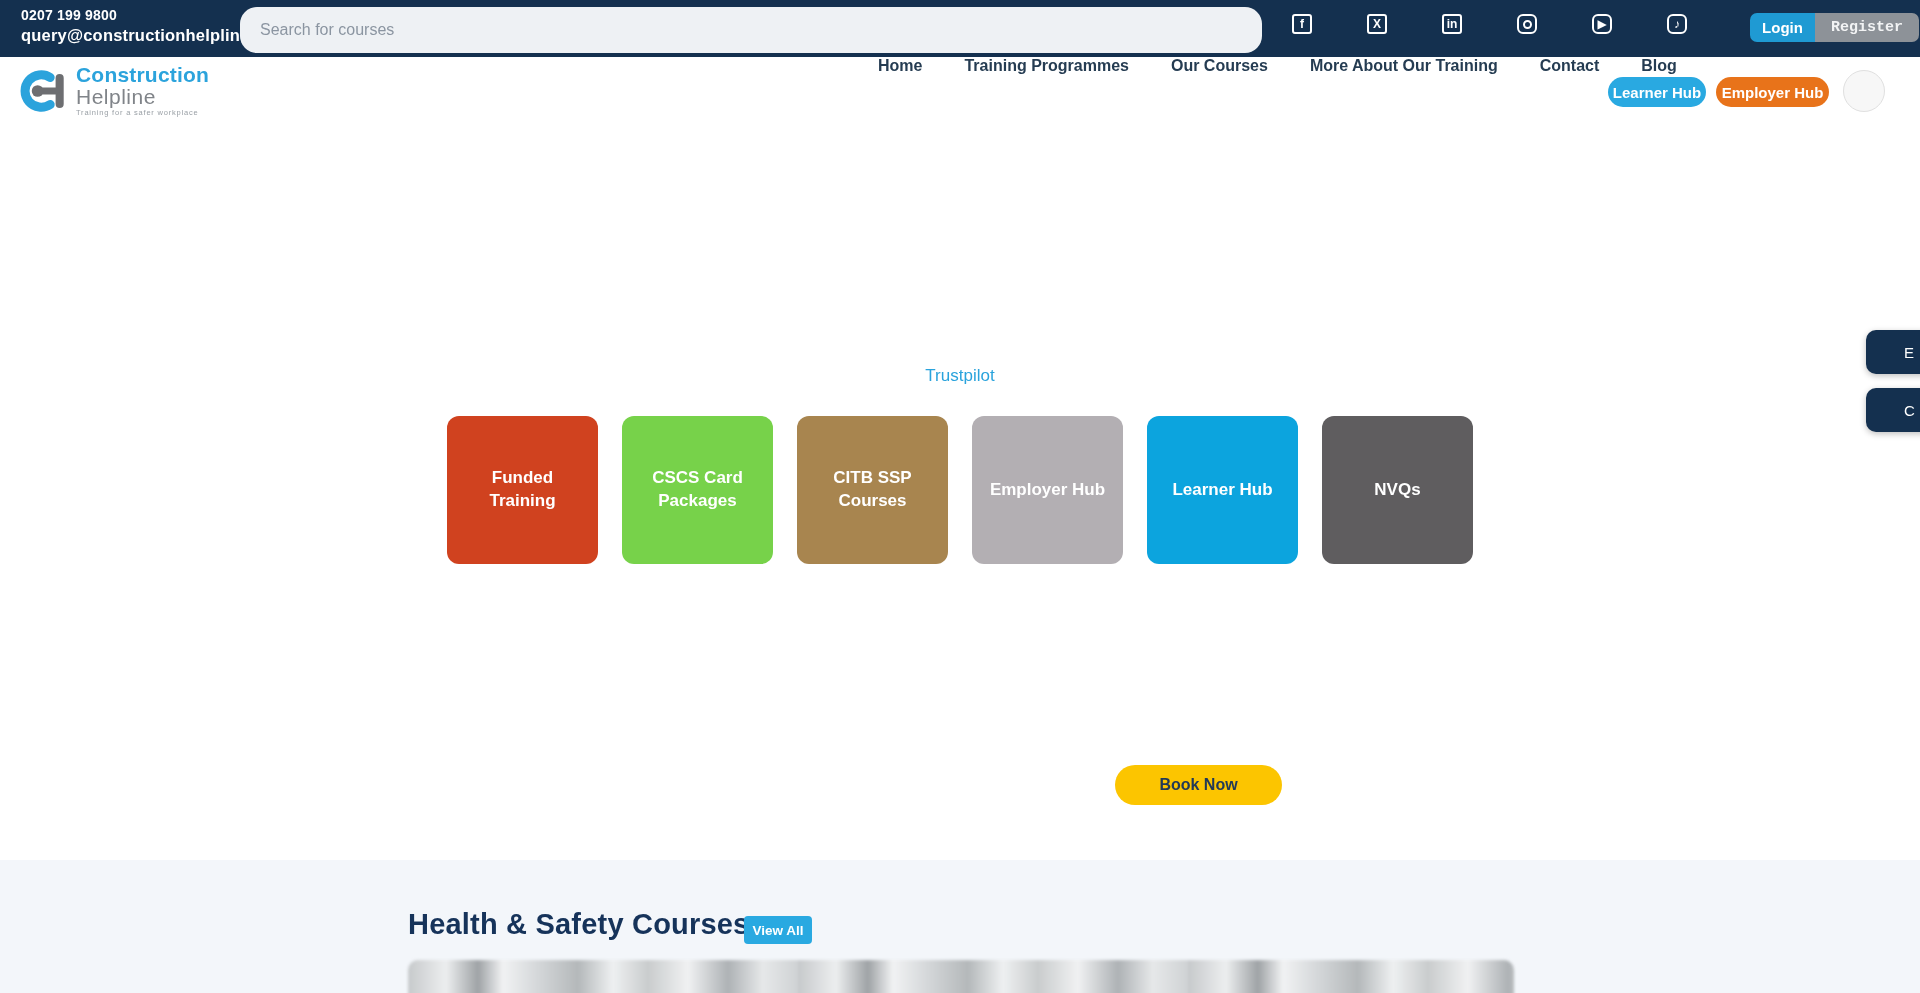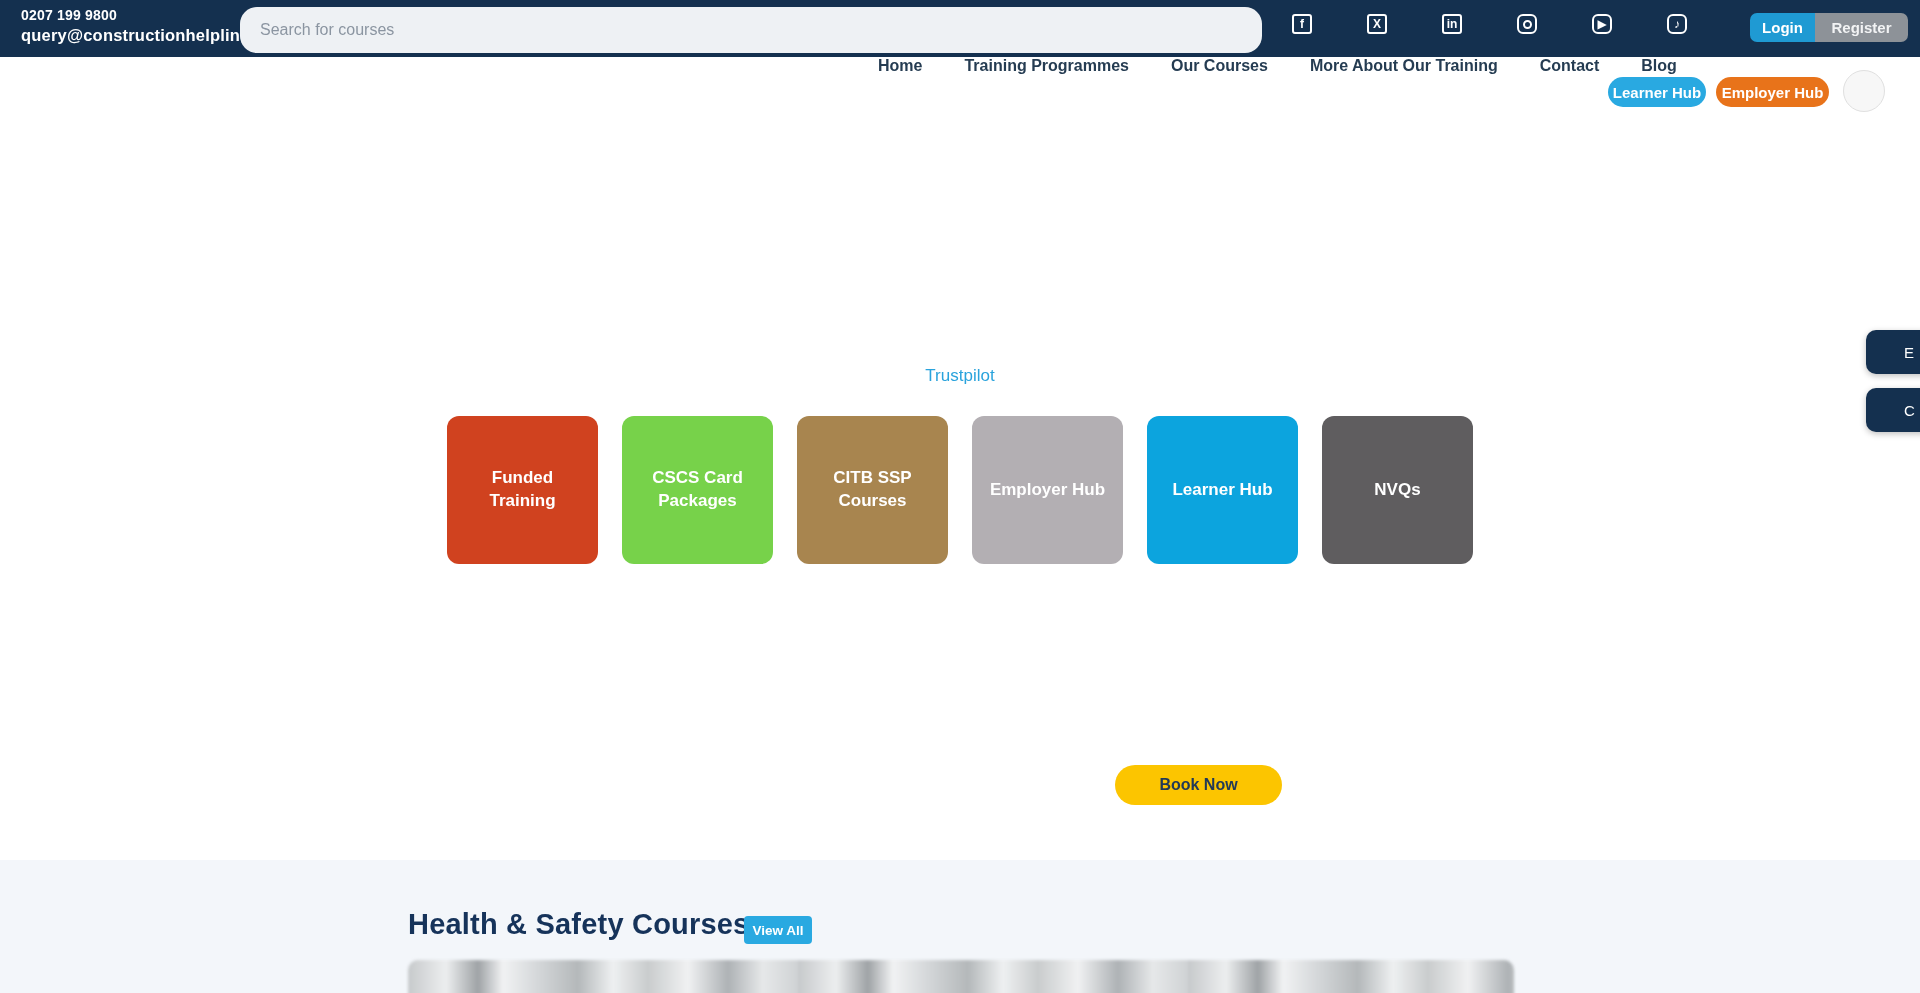--- a/index.html
+++ b/index.html
@@ -36,23 +36,23 @@
   .sicon .g { font-size:12px; line-height:1; }
   .sicon .g-sm { font-size:12px; line-height:1; letter-spacing:0; }
   .ig-ring { width:9px; height:9px; border:2px solid #fff; border-radius:50%; }
   .auth-group { position:absolute; left:1750px; top:13px; display:flex; height:29px; }
   .btn-login {
     width:65px; background:#1f9ad3; color:#fff; border:none;
     border-radius:7px 0 0 7px; font-size:15px; font-weight:bold; cursor:pointer;
     font-family:inherit;
   }
   .btn-register {
-    width:93px; background:#8d9298; color:#f2f3f4; border:none;
+    width:104px; background:#8d9298; color:#f2f3f4; border:none;
     border-radius:0 7px 7px 0; font-size:15px; font-weight:bold; cursor:pointer;
-    font-family:Liberation Sans, sans-serif;
+    font-family:Liberation Mono, monospace;
   }
 
   
   .navbar {
     position:absolute; left:0; top:57px; width:1920px; height:69px;
     background:#ffffff;
   }
   .logo { position:absolute; left:16px; top:7px; display:flex; align-items:center; cursor:pointer; }
   .logo-text { margin-left:6px; }
   .logo-line1 { color:#2ba3dc; font-weight:bold; font-size:21px; line-height:22px; letter-spacing:.2px; }
@@ -153,20 +153,33 @@
       </div>
   </div>
 
   <div class="auth-group">
     <button class="btn-login">Login</button>
     <button class="btn-register">Register</button>
   </div>
 </header>
 
 <nav class="navbar">
+  <div class="logo">
+    <svg width="54" height="50" viewBox="0 0 60 52">
+      <path d="M 38 11 A 18 18 0 1 0 38 41" fill="none" stroke="#2ba3dc" stroke-width="10" stroke-linecap="round"></path>
+      <rect x="44" y="7" width="9" height="38" rx="4.5" fill="#6d6e71"></rect>
+      <rect x="22" y="22" width="26" height="8" rx="4" fill="#6d6e71"></rect>
+      <circle cx="24" cy="26" r="6.5" fill="#6d6e71"></circle>
+    </svg>
+    <div class="logo-text">
+      <div class="logo-line1">Construction</div>
+      <div class="logo-line2">Helpline</div>
+      <div class="logo-tagline">Training for a safer workplace</div>
+    </div>
+  </div>
 
   <div class="menu">
     <span class="menu-item">Home</span>
     <span class="menu-item">Training Programmes</span>
     <span class="menu-item">Our Courses</span>
     <span class="menu-item">More About Our Training</span>
     <span class="menu-item">Contact</span>
     <span class="menu-item">Blog</span>
   </div>
 

